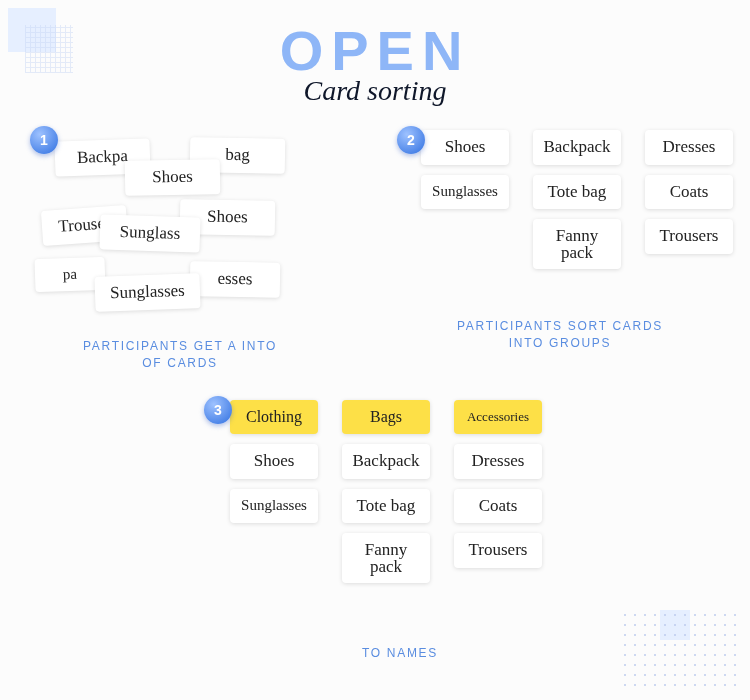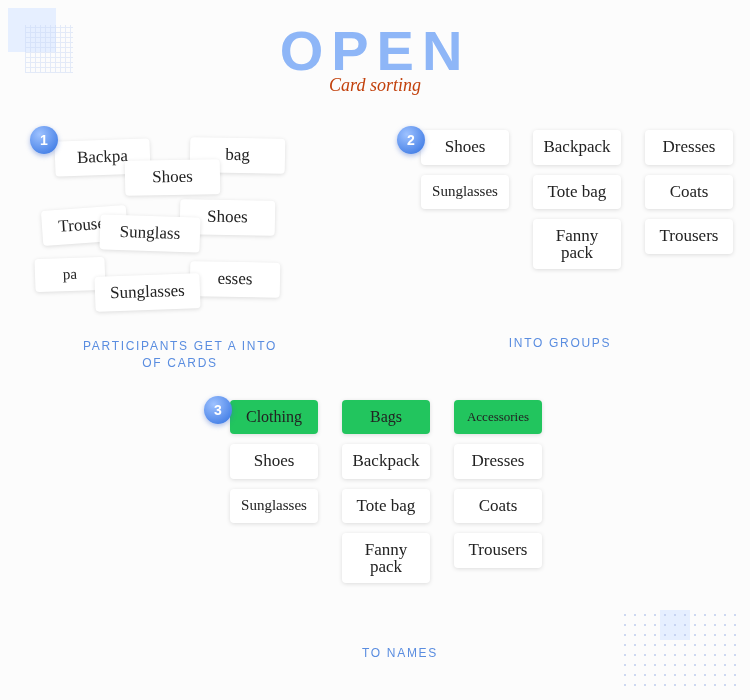--- a/index.html
+++ b/index.html
@@ -18,36 +18,36 @@
     opacity:.45; z-index:0;}
   .deco-br-dots { position:absolute; right:10px; bottom:10px; width:120px; height:80px;
     background-image:radial-gradient(#b9c9ec 1.2px, transparent 1.2px);
     background-size:10px 10px; opacity:.7; z-index:0;}
   .deco-br-sq { position:absolute; right:60px; bottom:60px; width:30px; height:30px; background:#e6efff;}
 
   .header { text-align:center; padding-top:18px; position:relative; z-index:1;}
   .title-open { font-family:Arial,Helvetica,sans-serif; font-weight:900;
     font-size:56px; letter-spacing:8px; color:#8eb6f7;}
   .title-sub { font-family:Georgia,'Times New Roman',serif; font-style:italic;
-    font-size:18px; color:#c2410c; margin-top:-8px;}
+    font-size:28px; color:#0f172a; margin-top:-8px;}
 
   .section { position:absolute; z-index:2; }
   .badge { position:absolute; width:28px; height:28px; border-radius:50%;
     background:radial-gradient(circle at 35% 30%, #9ec2ff, #2f6fe0);
     box-shadow:0 2px 5px rgba(60,100,200,.4);
     color:#fff; font-family:Arial,sans-serif; font-weight:bold; font-size:14px;
     display:flex; align-items:center; justify-content:center; z-index:10;}
   .caption { font-family:Arial,Helvetica,sans-serif; font-size:12px;
     letter-spacing:1.7px; color:#5a8de0; text-align:center; line-height:1.45;}
 
   .card { background:#fff; border-radius:4px;
     box-shadow:0 1px 4px rgba(0,0,0,.13);
     padding:8px 10px; font-size:17px; color:#222;
     text-align:center; line-height:1.1;}
-  .card.hdr { background:#22c55e;}
+  .card.hdr { background:#fde047;}
 
   
   #sec1 { top:130px; left:30px; width:300px; height:240px;}
   #sec1 .badge { top:-4px; left:0;}
   #sec1 .cap { position:absolute; top:208px; left:0; right:0;}
   .pile .card { position:absolute; width:95px;}
   .pile .c1 { top:10px; left:25px; transform:rotate(-2deg);} 
   .pile .c2 { top:8px; left:160px; transform:rotate(1deg);}  
   .pile .c3 { top:30px; left:95px; transform:rotate(-1deg);} 
   .pile .c4 { top:70px; left:150px; transform:rotate(1deg);} 
@@ -119,21 +119,21 @@
         <span>Fanny pack</span>
       </div>
     </div>
     <div class="col">
       <div class="card">Dresses</div>
       <div class="card">Coats</div>
       <div class="card">Trousers</div>
     </div>
   </div>
   <div class="caption cap">
-    <br>
+    <span>PARTICIPANTS SORT CARDS</span><br>
     <span>INTO GROUPS</span>
   </div>
 </div>
 
 <div class="section" id="sec3">
   <div class="badge">3</div>
   <div class="cols">
     <div class="col">
       <div class="card hdr">Clothing</div>
       <div class="card">Shoes</div>

